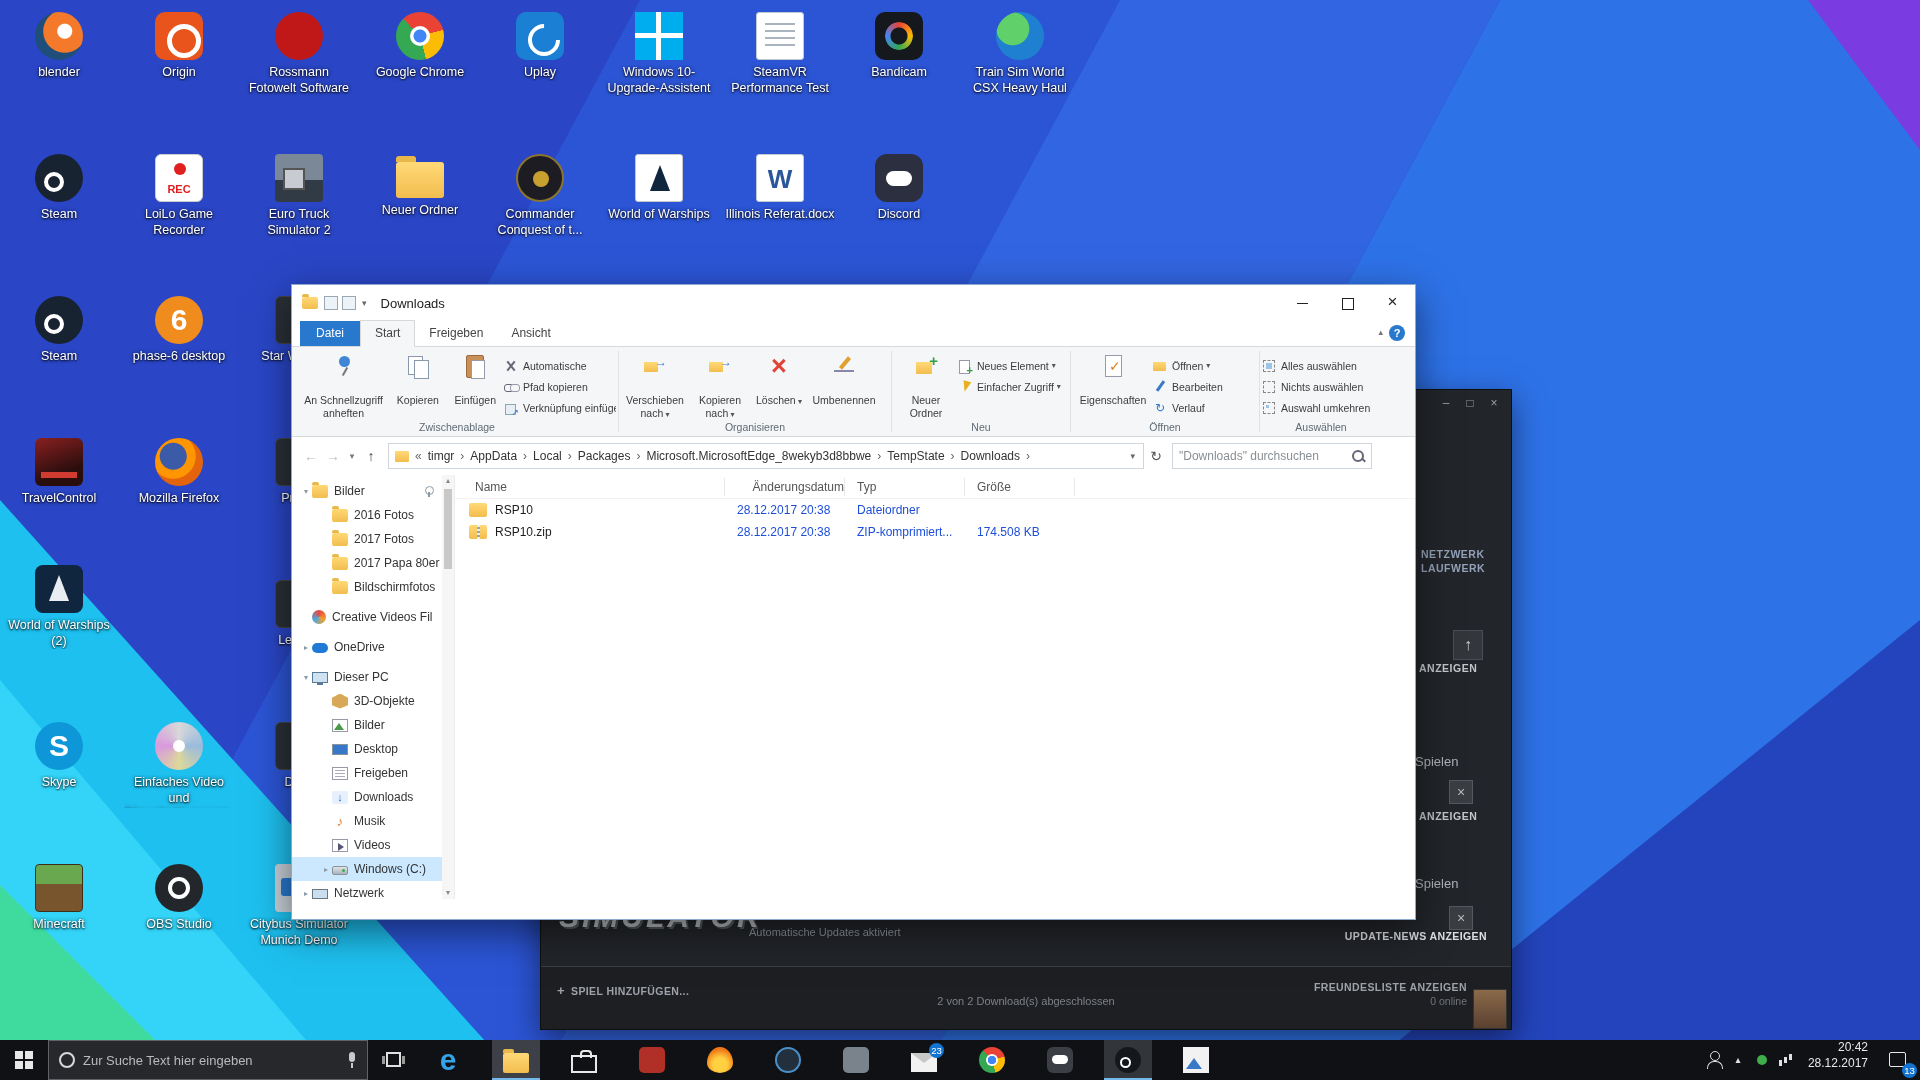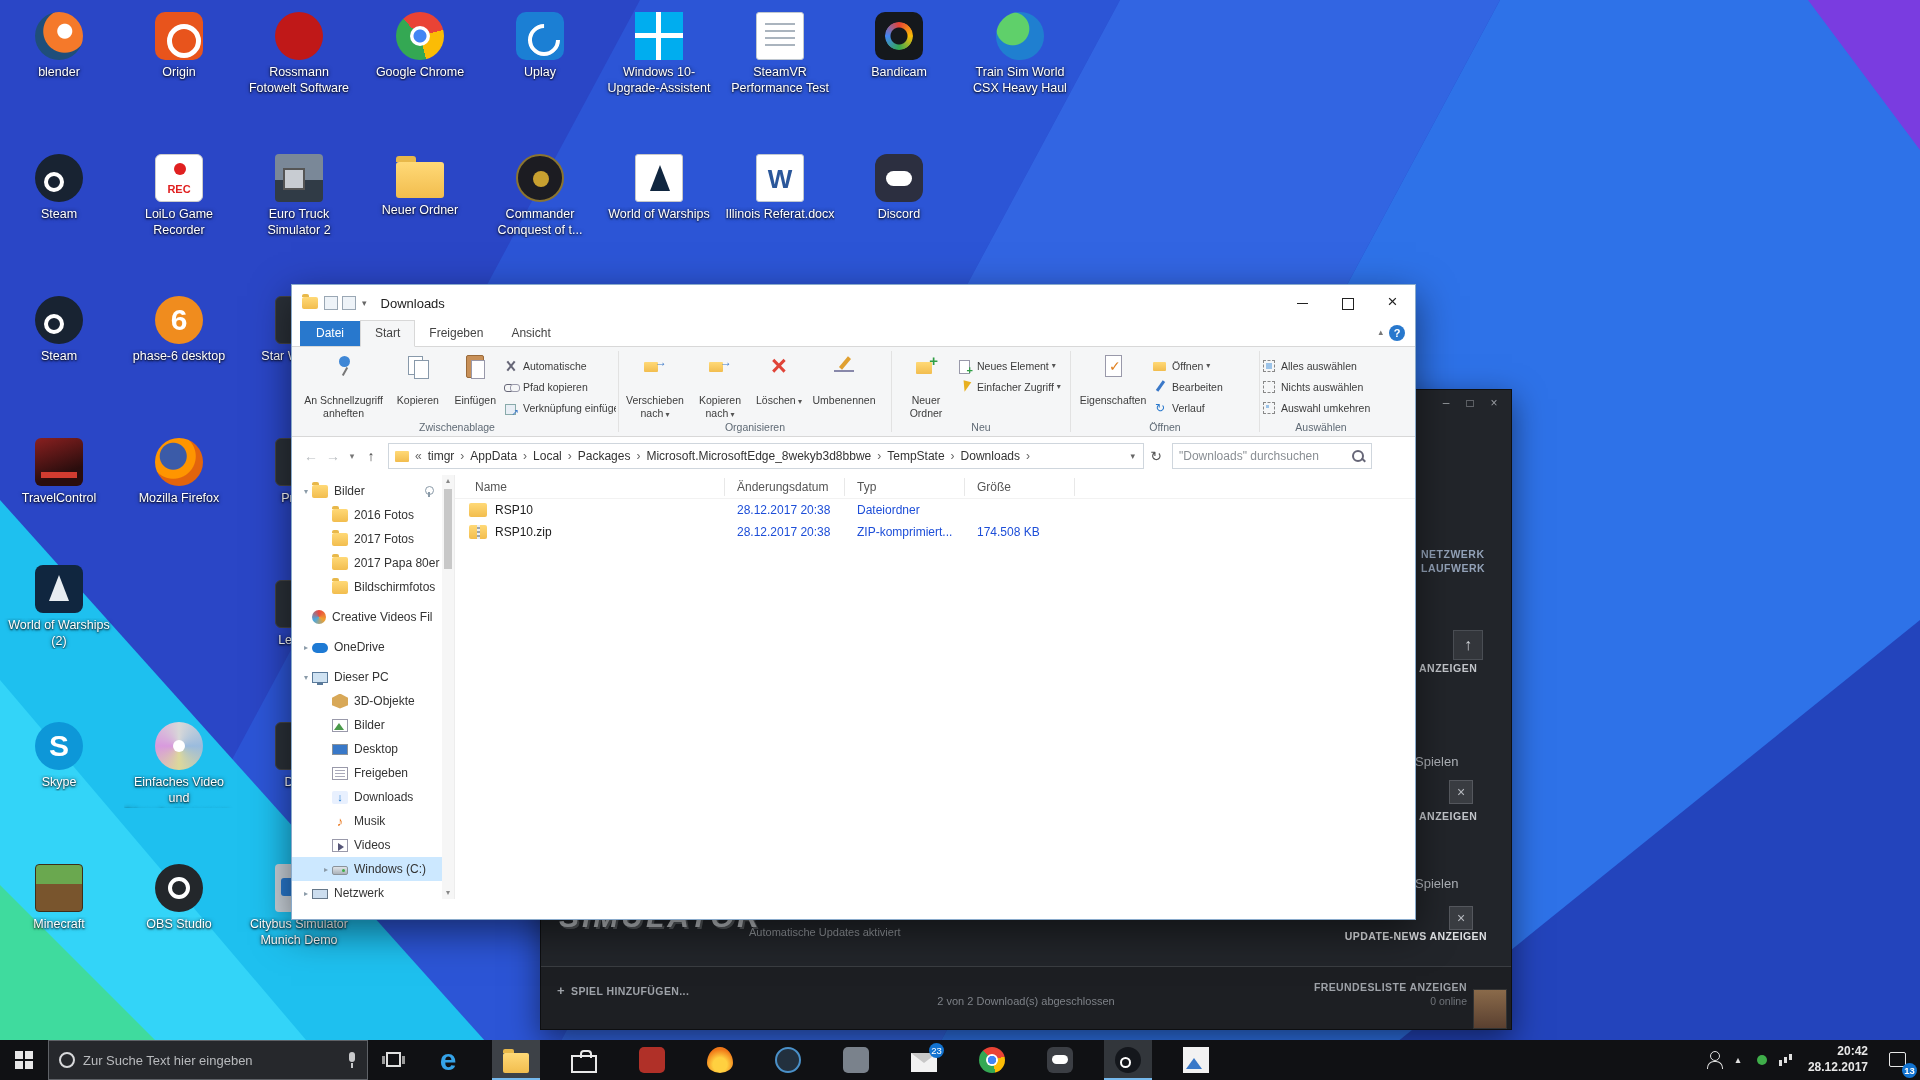--- a/index.html
+++ b/index.html
@@ -221,21 +221,21 @@
   .nav-pin::before { content:""; position:absolute; left:1px; top:0; width:7px; height:7px; border:1.5px solid #8a9aa8; border-radius:50%; }
   .nav-pin::after { content:""; position:absolute; left:4px; top:6px; width:1.5px; height:5px; background:#8a9aa8; }
   .ex-scroll { width:12px; background:#f6f6f6; position:relative; }
   .ex-scroll .sa { position:absolute; left:0; right:0; text-align:center; font-size:8px; color:#888; height:12px; line-height:12px; }
   .ex-scroll .sa.up { top:0; } .ex-scroll .sa.dn { bottom:0; }
   .ex-scroll .thumb { position:absolute; left:2px; right:2px; top:14px; height:80px; background:#c8c8c8; }
   .ex-files { flex:1; border-left:1px solid #ededed; }
   .fl-header { display:flex; height:24px; align-items:center; color:#555; font-size:12px; border-bottom:1px solid #f2f2f2; }
   .fl-header .hc { border-right:1px solid #e8e8e8; height:18px; line-height:18px; padding-left:12px; }
   .hc.c-name { width:270px; padding-left:20px; }
-  .hc.c-date { width:120px; } .hc.c-type { width:120px; } .hc.c-size { width:110px; }
+  .hc.c-date { width:120px;text-align:right; } .hc.c-type { width:120px; } .hc.c-size { width:110px; }
   .fl-row { display:flex; height:22px; align-items:center; font-size:12px; }
   .fl-row .cell { overflow:hidden; white-space:nowrap; }
   .cell.c-name { width:270px; display:flex; align-items:center; padding-left:14px; color:#1d1d1d; }
   .cell.c-date, .cell.c-type, .cell.c-size { width:120px; padding-left:12px; color:#1d4ed8; }
   .cell.c-size { width:110px; }
   .fico { width:18px; height:14px; flex:none; margin-right:8px; position:relative; background:linear-gradient(#ffd977,#f2bd4e); border-radius:2px; }
   .fico::before { content:""; position:absolute; top:-3px; left:0; width:8px; height:3px; background:#e8b84a; border-radius:2px 2px 0 0; }
   .fico-zip::after { content:""; position:absolute; left:8px; top:0; bottom:0; width:3px; background:repeating-linear-gradient(#e8edf2 0 2px,#9aa4ae 2px 4px); }
   .ex-status { display:flex; align-items:center; height:22px; border-top:1px solid #e8e8e8; font-size:11.5px; color:#444; padding:0 12px; }
   .view-toggles { margin-left:auto; display:flex; gap:2px; }
@@ -281,21 +281,21 @@
   .ta-chrome { border-radius:50%; background:conic-gradient(from -45deg,#ea4335 0 120deg,#fbbc05 0 210deg,#34a853 0 360deg); }
   .ta-chrome::before { content:""; position:absolute; left:7px; top:7px; width:12px; height:12px; border-radius:50%; background:radial-gradient(circle,#4285f4 0 4px,#fff 4.5px); }
   .ta-discord { background:#3b3e44; border-radius:6px; }
   .ta-discord::before { content:""; position:absolute; left:5px; top:8px; width:16px; height:9px; background:#fff; border-radius:5px; }
   .ta-steam { background:#14171c; border-radius:50%; }
   .ta-steam::before { content:""; position:absolute; left:5px; top:10px; width:7px; height:7px; border:2.5px solid #fff; border-radius:50%; }
   .ta-photos { background:#f2f2f2; }
   .ta-photos::before { content:""; position:absolute; left:3px; bottom:4px; width:0; height:0; border-left:8px solid transparent; border-right:8px solid transparent; border-bottom:11px solid #3878c8; }
   .badge { position:absolute; min-width:15px; height:15px; border-radius:8px; background:#1273d0; color:#fff; font-size:9.5px;
     line-height:15px; text-align:center; padding:0 2px; right:4px; top:3px; }
-  .tb-tray { margin-left:auto; display:flex; align-items:center; height:40px;font-weight:bold; }
+  .tb-tray { margin-left:auto; display:flex; align-items:flex-start; height:40px; }
   .tray-btn { position:relative; width:24px; height:40px; flex:none; }
   .person-icon::before { content:""; position:absolute; left:8px; top:11px; width:8px; height:8px; border:1.5px solid #e0e0e0; border-radius:50%; }
   .person-icon::after { content:""; position:absolute; left:5px; top:21px; width:14px; height:7px; border:1.5px solid #e0e0e0; border-bottom:none; border-radius:7px 7px 0 0; }
   .chev-up::before { content:"▴"; position:absolute; inset:0; color:#e0e0e0; font-size:10px; line-height:40px; text-align:center; }
   .green-dot::before { content:""; position:absolute; left:7px; top:15px; width:10px; height:10px; border-radius:50%; background:#3fae4a; }
   .net-icon::before { content:""; position:absolute; left:5px; bottom:14px; width:3px; height:6px; background:#e0e0e0; box-shadow:5px -3px 0 #e0e0e0, 10px -6px 0 #e0e0e0; }
   .tb-clock { text-align:right; color:#e8e8e8; font-size:12px; line-height:1.3; padding:0 10px; }
   .tb-notif { position:relative; width:40px; height:40px; flex:none; margin-right:2px; }
   .notif-icon { position:absolute; left:11px; top:12px; width:17px; height:15px; border:1.5px solid #e8e8e8; border-radius:2px; }
   .nbadge { right:1px; top:auto; bottom:2px; background:#1273d0; }

